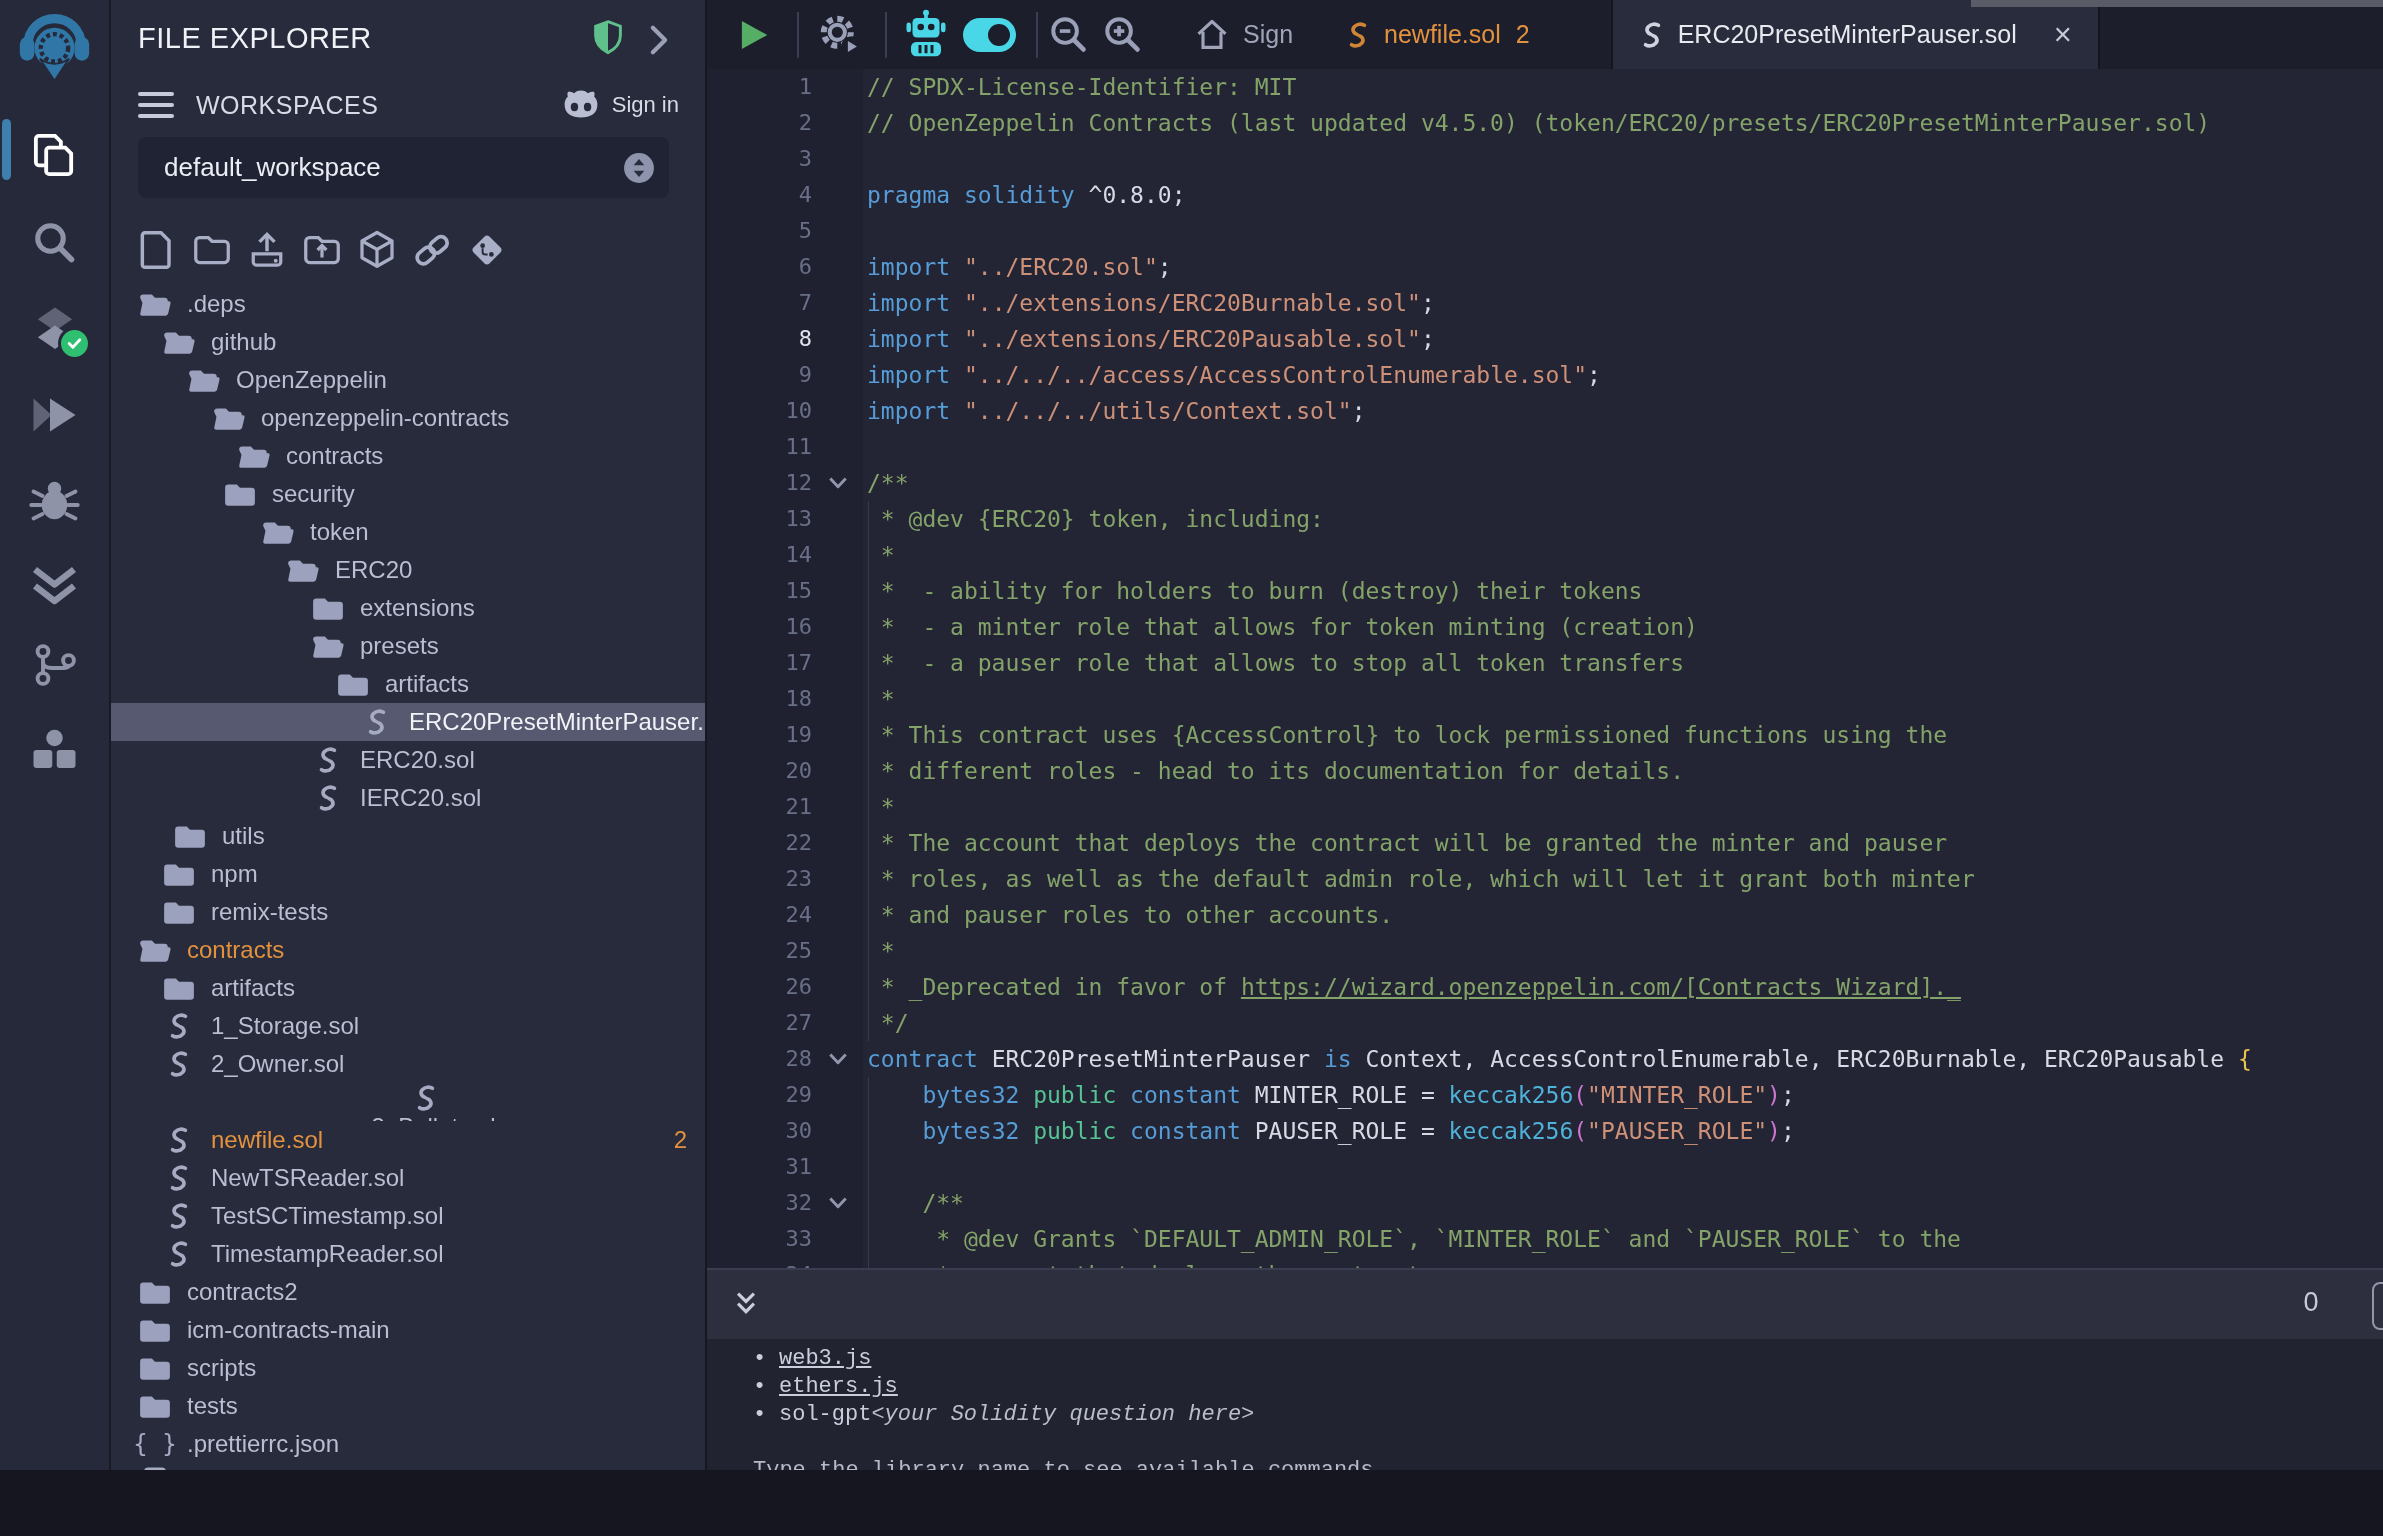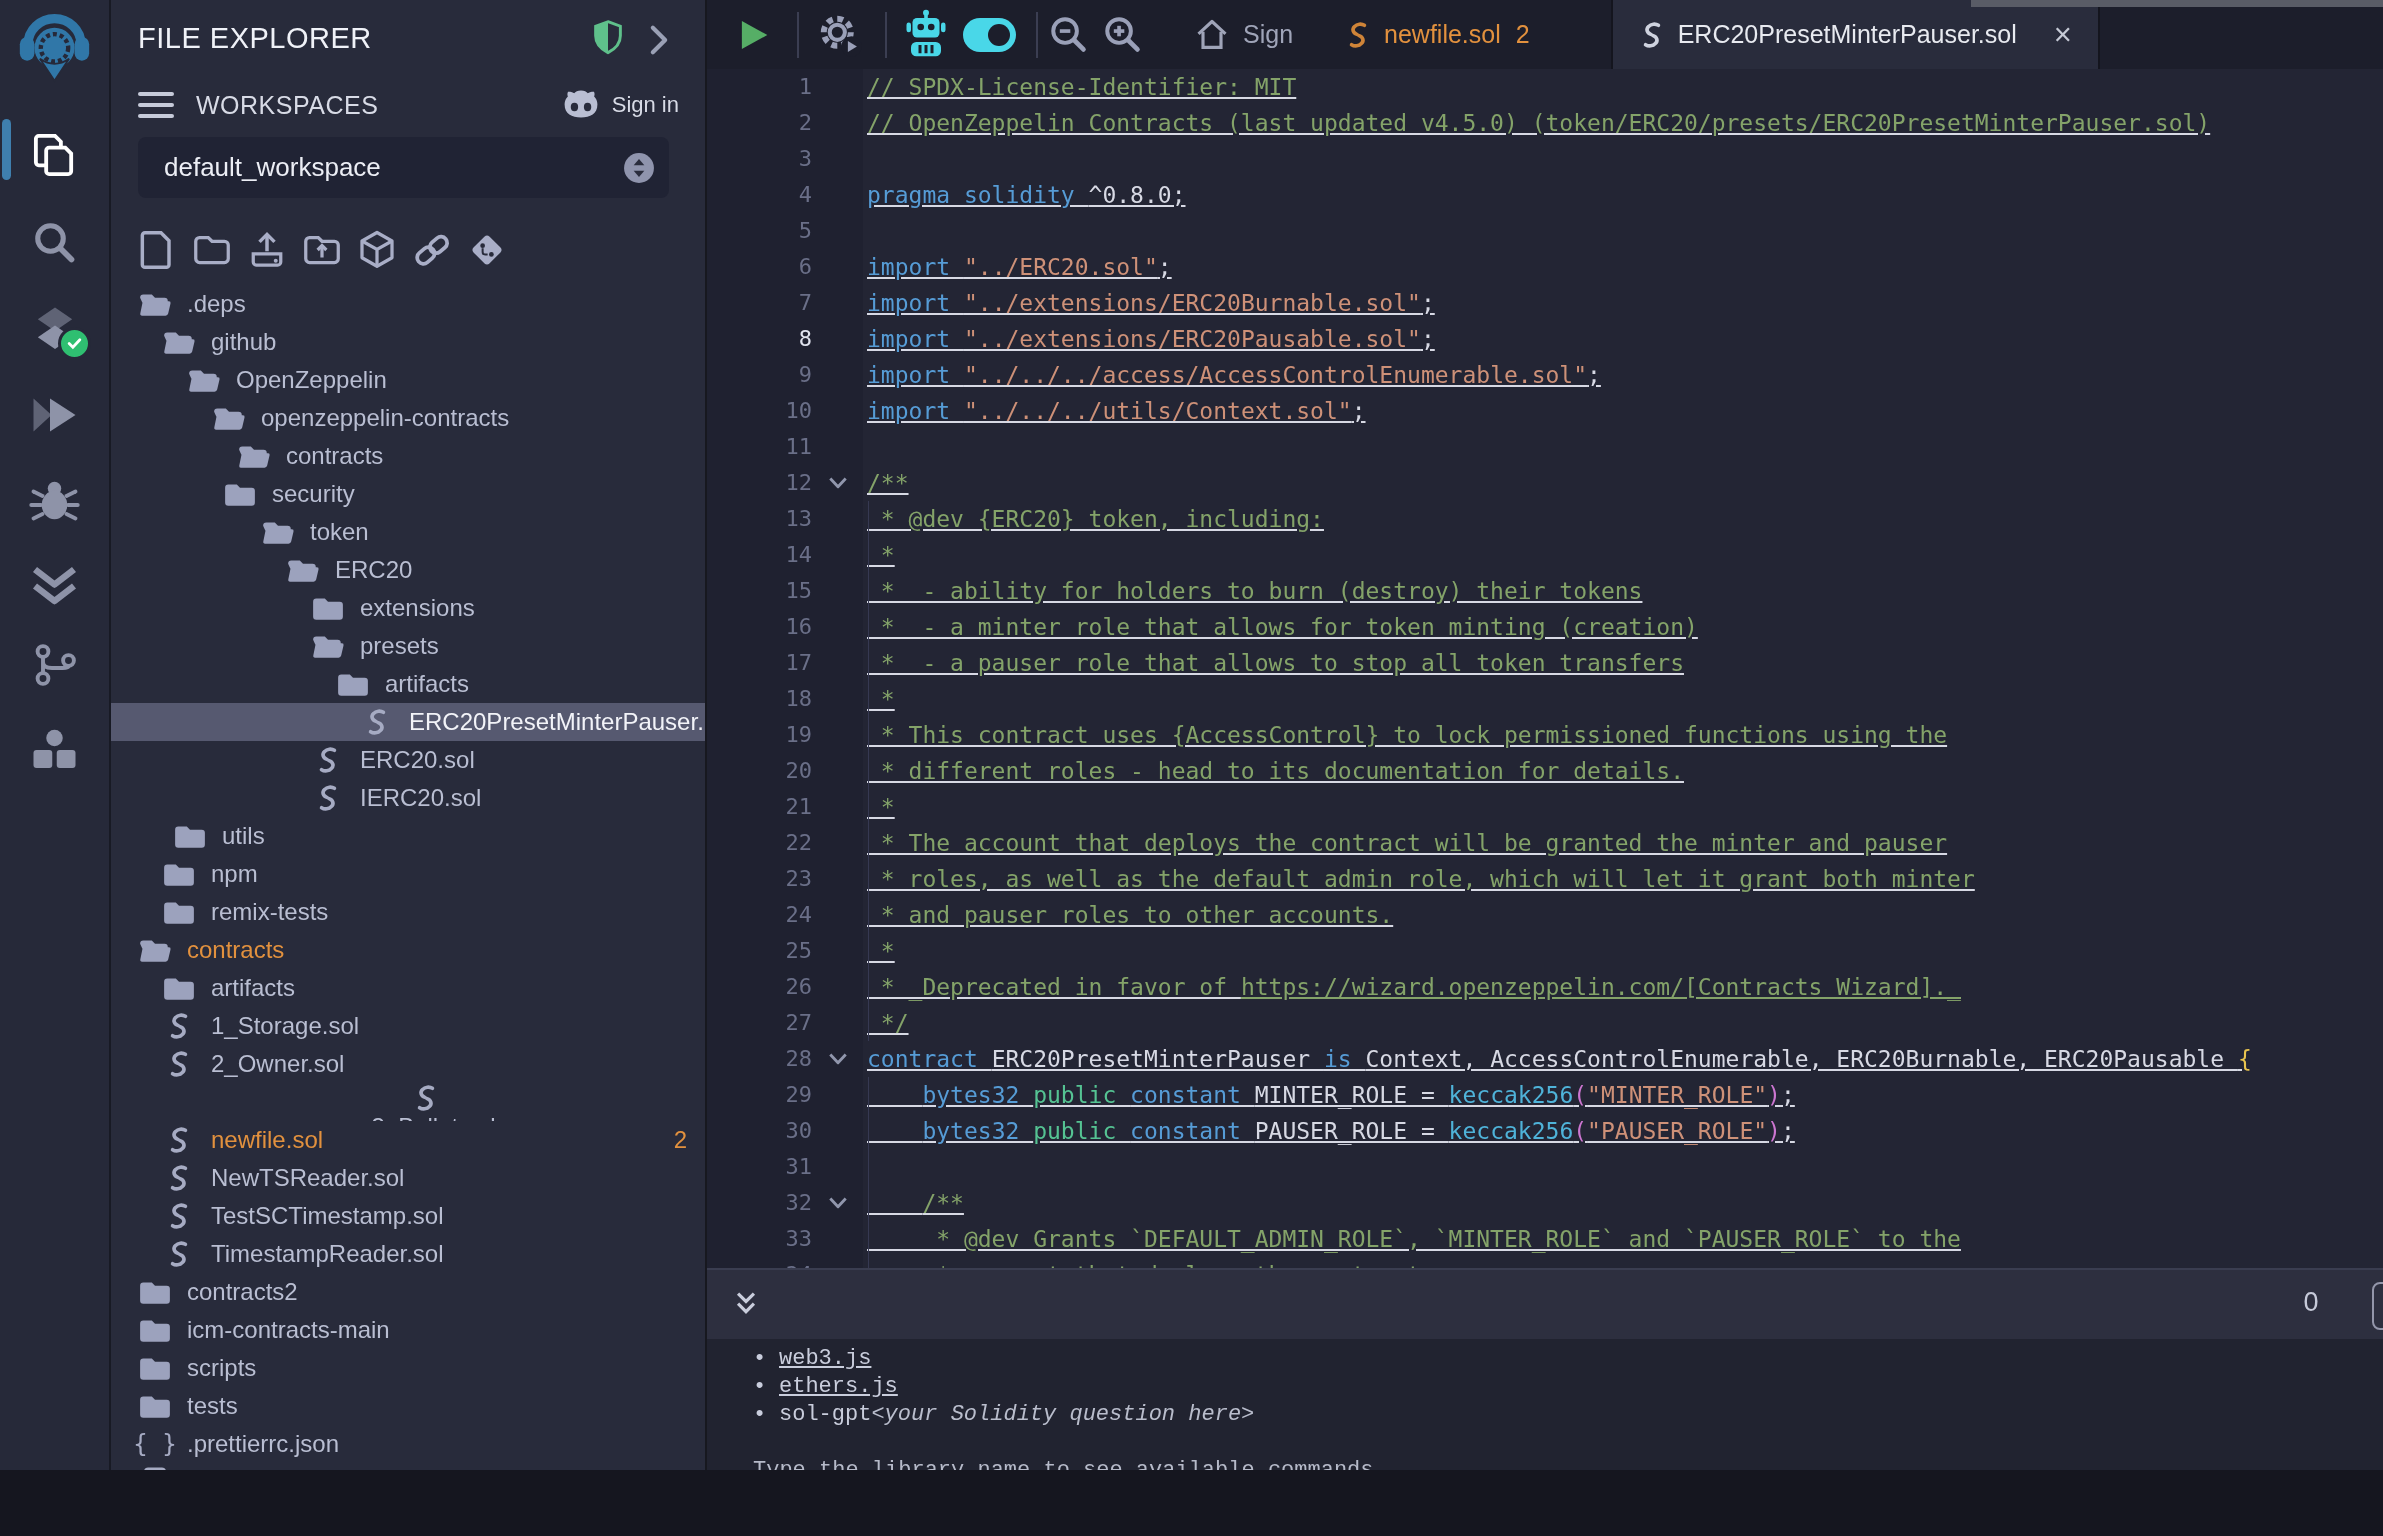--- a/index.html
+++ b/index.html
@@ -66,21 +66,21 @@
   .tab-close{font-size:31px;color:#c6cad6;margin-left:24px;line-height:1;}
 
   
   #editor{flex:1;position:relative;background:#232534;overflow:hidden;}
   #code{position:absolute;inset:0;font-family:"DejaVu Sans Mono",monospace;font-size:23px;}
   .cl{display:flex;height:36px;line-height:36px;}
   .gut{width:156px;flex:none;background:#1f2130;display:flex;}
   .ln{width:105px;text-align:right;color:#6a6f88;font-size:22px;}
   .fold{width:51px;display:flex;align-items:center;justify-content:center;}
   .cl.cur .ln{color:#e0e3ee;}
-  .txt{flex:1;white-space:pre;color:#d7d9e4;padding-left:4px;position:relative;text-decoration:underline;}
+  .txt{flex:1;white-space:pre;color:#d7d9e4;padding-left:4px;position:relative;}
   .txt.guide::before{content:"";position:absolute;left:5px;top:0;bottom:0;width:1px;background:#363952;}
   .t-cm{color:#84a369;} .t-cml{color:#84a369;text-decoration:underline;}
   .t-kw{color:#569cd6;} .t-str{color:#ce9178;} .t-fn{color:#4fb3d9;}
   .t-pub{color:#55c393;} .t-par{color:#cc76d1;} .t-br{color:#eac54f;} .t-id{color:#d7d9e4;}
 
   
   #terminalbar{height:69px;flex:none;background:#2d2f3f;border-top:2px solid #3a3d50;position:relative;}
   #term-collapse{position:absolute;left:22px;top:20px;color:#c9cddc;cursor:pointer;}
   #term-badge{position:absolute;left:1584px;top:17px;width:40px;text-align:center;font-size:27px;color:#c6cad9;}
   #term-search{position:absolute;left:1665px;top:12px;width:46px;height:44px;border:2px solid #9396aa;border-radius:8px;background:#2d2f3f;}

